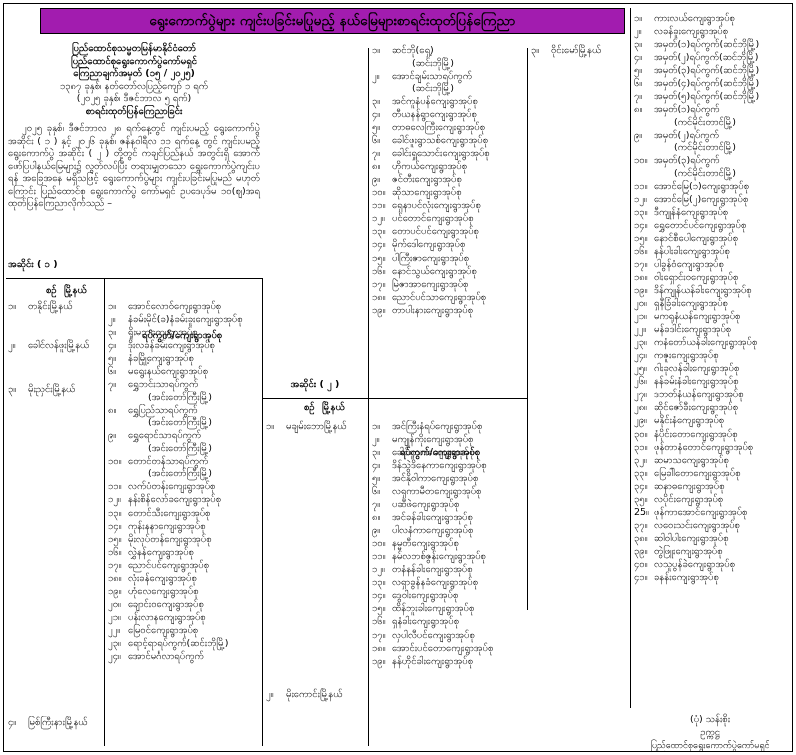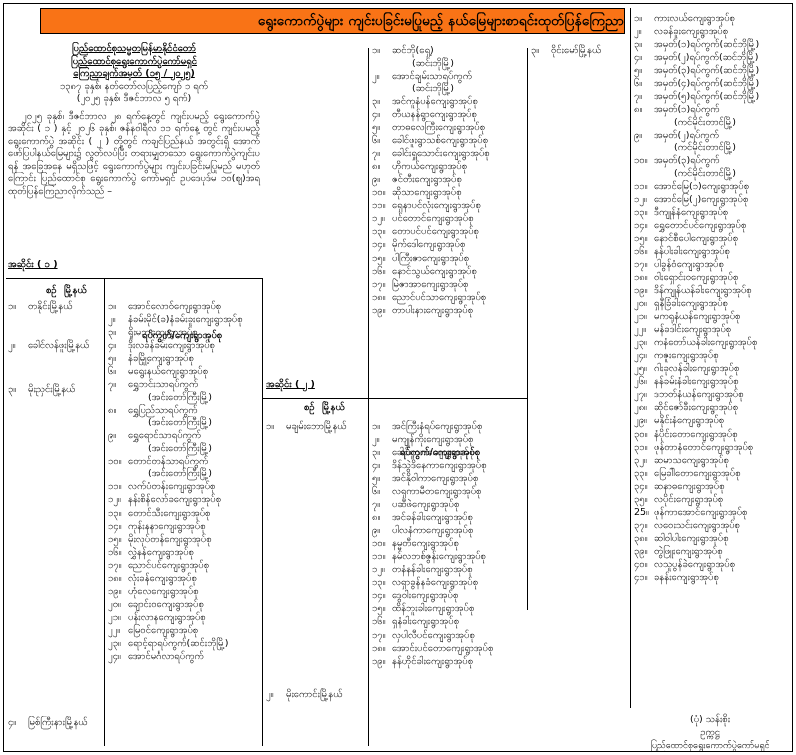--- a/index.html
+++ b/index.html
@@ -30,25 +30,25 @@
     border: 1px solid #000;
     box-sizing: border-box;
   }
   .title-box {
     position: absolute;
     left: 40px;
     top: 8px;
     width: 585px;
     height: 26px;
     border: 1px solid #000;
-    background: #f97316;
+    background: #a21caf;
     box-sizing: border-box;
     display: flex;
     align-items: center;
-    justify-content: flex-end;
+    justify-content: center;
   }
   .title-text {
     font-size: 13.5px;
     font-weight: bold;
     letter-spacing: 0.2px;
     text-align: center;
     white-space: nowrap;
   }
   
   .vrule {
@@ -69,21 +69,20 @@
   .para {
     text-align: justify;
     text-justify: inter-word;
     margin: 0 0 1px 0;
   }
   .center {
     text-align: center;
   }
   .bold {
     font-weight: bold;
-    text-decoration: underline;
   }
   .indent {
     text-indent: 14px;
   }
   .hdr-row {
     display: flex;
     font-weight: bold;
     margin-top: 3px;
     margin-bottom: 2px;
   }
@@ -139,20 +138,21 @@
   <div class="vrule" style="left:630px; top:8px; height:700px;"></div>
   <div class="hrule" style="left:6px; top:278px; width:256px;"></div>
   <div class="hrule" style="left:262px; top:398px; width:265px;"></div>
 
   <div class="col" style="left:8px; top:42px; width:252px;">
     <div class="center bold">ပြည်ထောင်စုသမ္မတမြန်မာနိုင်ငံတော်</div>
     <div class="center bold">ပြည်ထောင်စုရွေးကောက်ပွဲကော်မရှင်</div>
     <div class="center bold">ကြေညာချက်အမှတ် (၁၅ / ၂၀၂၅)</div>
     <div class="center">၁၃၈၇ ခုနှစ်၊ နတ်တော်လပြည့်ကျော် ၁ ရက်</div>
     <div class="center">(၂၀၂၅ ခုနှစ်၊ ဒီဇင်ဘာလ ၅ ရက်)</div>
+    <div class="center bold">စာရင်းထုတ်ပြန်ကြေညာခြင်း</div>
     <div class="para indent" style="margin-top:5px;">၂၀၂၅ ခုနှစ်၊ ဒီဇင်ဘာလ ၂၈ ရက်နေ့တွင် ကျင်းပမည့် ရွေးကောက်ပွဲ အဆိုင်း ( ၁ ) နှင့် ၂၀၂၆ ခုနှစ်၊ ဇန်နဝါရီလ ၁၁ ရက်နေ့ တွင် ကျင်းပမည့် ရွေးကောက်ပွဲ အဆိုင်း ( ၂ ) တို့တွင် ကချင်ပြည်နယ် အတွင်းရှိ အောက်ဖော်ပြပါနယ်မြေများ၌ လွတ်လပ်ပြီး တရားမျှတသော ရွေးကောက်ပွဲကျင်းပရန် အခြေအနေ မရှိသဖြင့် ရွေးကောက်ပွဲများ ကျင်းပခြင်းမပြုမည် မဟုတ်ကြောင်း ပြည်ထောင်စု ရွေးကောက်ပွဲ ကော်မရှင် ဥပဒေပုဒ်မ ၁၀(ဈ)အရ ထုတ်ပြန်ကြေညာလိုက်သည် –</div>
   </div>
 
   <div class="col" style="left:8px; top:258px; width:252px;">
     <div class="bold">အဆိုင်း ( ၁ )</div>
   </div>
 
   <div class="col" style="left:8px; top:281px; width:252px;">
     <div class="hdr-row">
       <span class="hdr-a">စဉ်</span>
@@ -276,21 +276,21 @@
           <span class="num">၂၃။</span>
           <span class="txt">ရောင့်ရာရပ်ကွက်(ဆင်းဘိုမြို့)</span>
         </li>
       <li>
           <span class="num">၂၄။</span>
           <span class="txt">အောင်မင်္ဂလာရပ်ကွက်</span>
         </li>
     </ul>
   </div>
 
-  <div class="col" style="left:266px; top:378px; width:98px;">
+  <div class="col" style="left:266px; top:378px; width:98px;text-align:center;">
     <div class="bold">အဆိုင်း ( ၂ )</div>
   </div>
   <div class="col" style="left:266px; top:401px; width:258px;">
     <div class="hdr-row" style="margin-top:0;">
       <span class="hdr-a">စဉ်</span>
       <span class="hdr-b">မြို့နယ်</span>
       <span class="hdr-c">ရပ်ကွက်/ကျေးရွာအုပ်စု</span>
     </div>
   </div>
 

